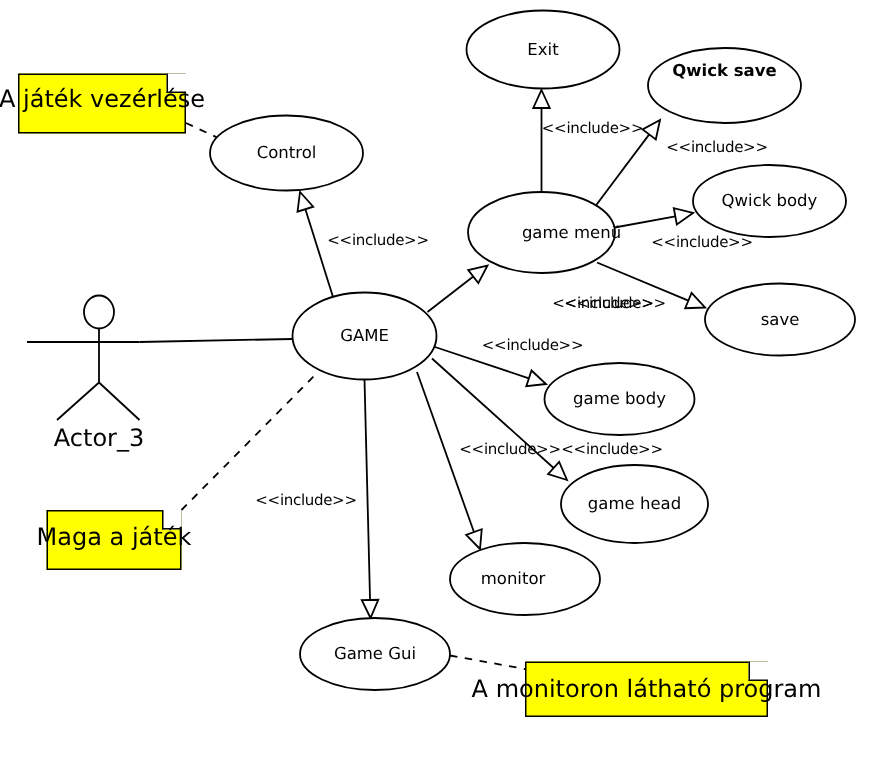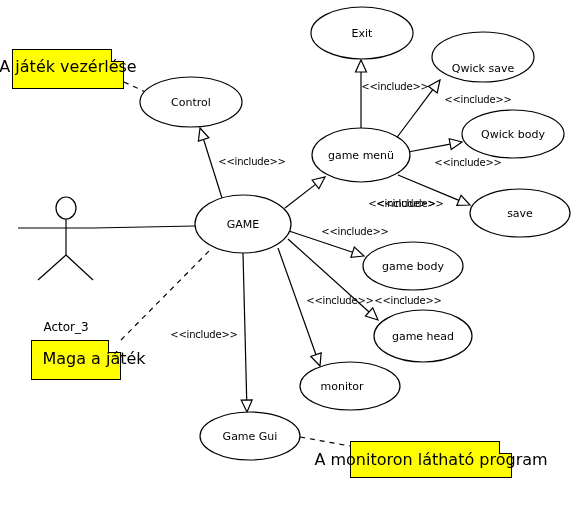--- a/index.html
+++ b/index.html
@@ -36,23 +36,22 @@
     font-size: 11px;
     text-align: center;
     transform: translate(-50%, -50%);
   }
   .edge-label {
     font-size: 10px;
     transform: translate(-50%, -50%);
     letter-spacing: -0.2px;
   }
   .actor-label {
-    font-size: 12px;
+    font-size: 16px;
     transform: translate(-50%, -50%);
-    margin-top: 35px;
   }
   .note-label {
     font-size: 16px;
     transform: translate(-50%, -50%);
   }
   .note-box {
     position: absolute;
     box-sizing: border-box;
     border: 1px solid #000000;
     background: #ffff00;
@@ -145,24 +144,24 @@
         <ellipse cx="413" cy="266" rx="50" ry="24" fill="#ffffff" stroke="#000000" stroke-width="1.2"></ellipse>
         <ellipse cx="423" cy="336" rx="49" ry="26" fill="#ffffff" stroke="#000000" stroke-width="1.2"></ellipse>
         <ellipse cx="350" cy="386" rx="50" ry="24" fill="#ffffff" stroke="#000000" stroke-width="1.2"></ellipse>
         <ellipse cx="250" cy="436" rx="50" ry="24" fill="#ffffff" stroke="#000000" stroke-width="1.2"></ellipse>
       </g>
   </svg>
 
   <div id="layer-labels">
       <div class="uc-label" style="left: 191px; top: 102px;">Control</div>
       <div class="uc-label" style="left: 362px; top: 33px;">Exit</div>
-      <div class="uc-label" style="left: 483px; top: 68px;">Qwick save</div>
+      <div class="uc-label" style="left: 483px; top: 47px; font-weight: bold;">Qwick save</div>
       <div class="uc-label" style="left: 513px; top: 134px;">Qwick body</div>
       <div class="uc-label" style="left: 520px; top: 213px;">save</div>
-      <div class="uc-label" style="left: 361px; top: 155px;">game menü</div>
+      <div class="uc-label" style="left: 381px; top: 155px;">game menü</div>
       <div class="uc-label" style="left: 243px; top: 224px;">GAME</div>
       <div class="uc-label" style="left: 413px; top: 266px;">game body</div>
       <div class="uc-label" style="left: 423px; top: 336px;">game head</div>
       <div class="uc-label" style="left: 342px; top: 386px;">monitor</div>
       <div class="uc-label" style="left: 250px; top: 436px; text-align: right;">Game Gui</div>
       <div class="actor-label" style="left: 66px; top: 292px;">Actor_3</div>
       <div class="edge-label" style="left: 252px; top: 161px;">&lt;&lt;include&gt;&gt;</div>
       <div class="edge-label" style="left: 402px; top: 203px;">&lt;&lt;include&gt;&gt;</div>
       <div class="edge-label" style="left: 395px; top: 86px;">&lt;&lt;include&gt;&gt;</div>
       <div class="edge-label" style="left: 478px; top: 99px;">&lt;&lt;include&gt;&gt;</div>
@@ -174,20 +173,20 @@
       <div class="edge-label" style="left: 204px; top: 334px;">&lt;&lt;include&gt;&gt;</div>
     </div>
   <div id="layer-notes">
       <div class="note-box" style="left: 12px; top: 49px; width: 112px; height: 40px; background: rgb(255, 255, 0);">
         <div class="note-fold"></div>
       </div>
       <div class="note-label" style="left: 68px; top: 66px;">A játék vezérlése</div>
       <div class="note-box" style="left: 31px; top: 340px; width: 90px; height: 40px; background: rgb(255, 255, 0);">
         <div class="note-fold"></div>
       </div>
-      <div class="note-label" style="left: 76px; top: 358px; margin-left: 18px;">Maga a játék</div>
+      <div class="note-label" style="left: 76px; top: 358px;">Maga a játék</div>
       <div class="note-box" style="left: 350px; top: 441px; width: 162px; height: 37px; background: rgb(255, 255, 0);">
         <div class="note-fold"></div>
       </div>
       <div class="note-label" style="left: 431px; top: 459px;">A monitoron látható program</div>
     </div>
 
 </div>
 
 </body></html>

